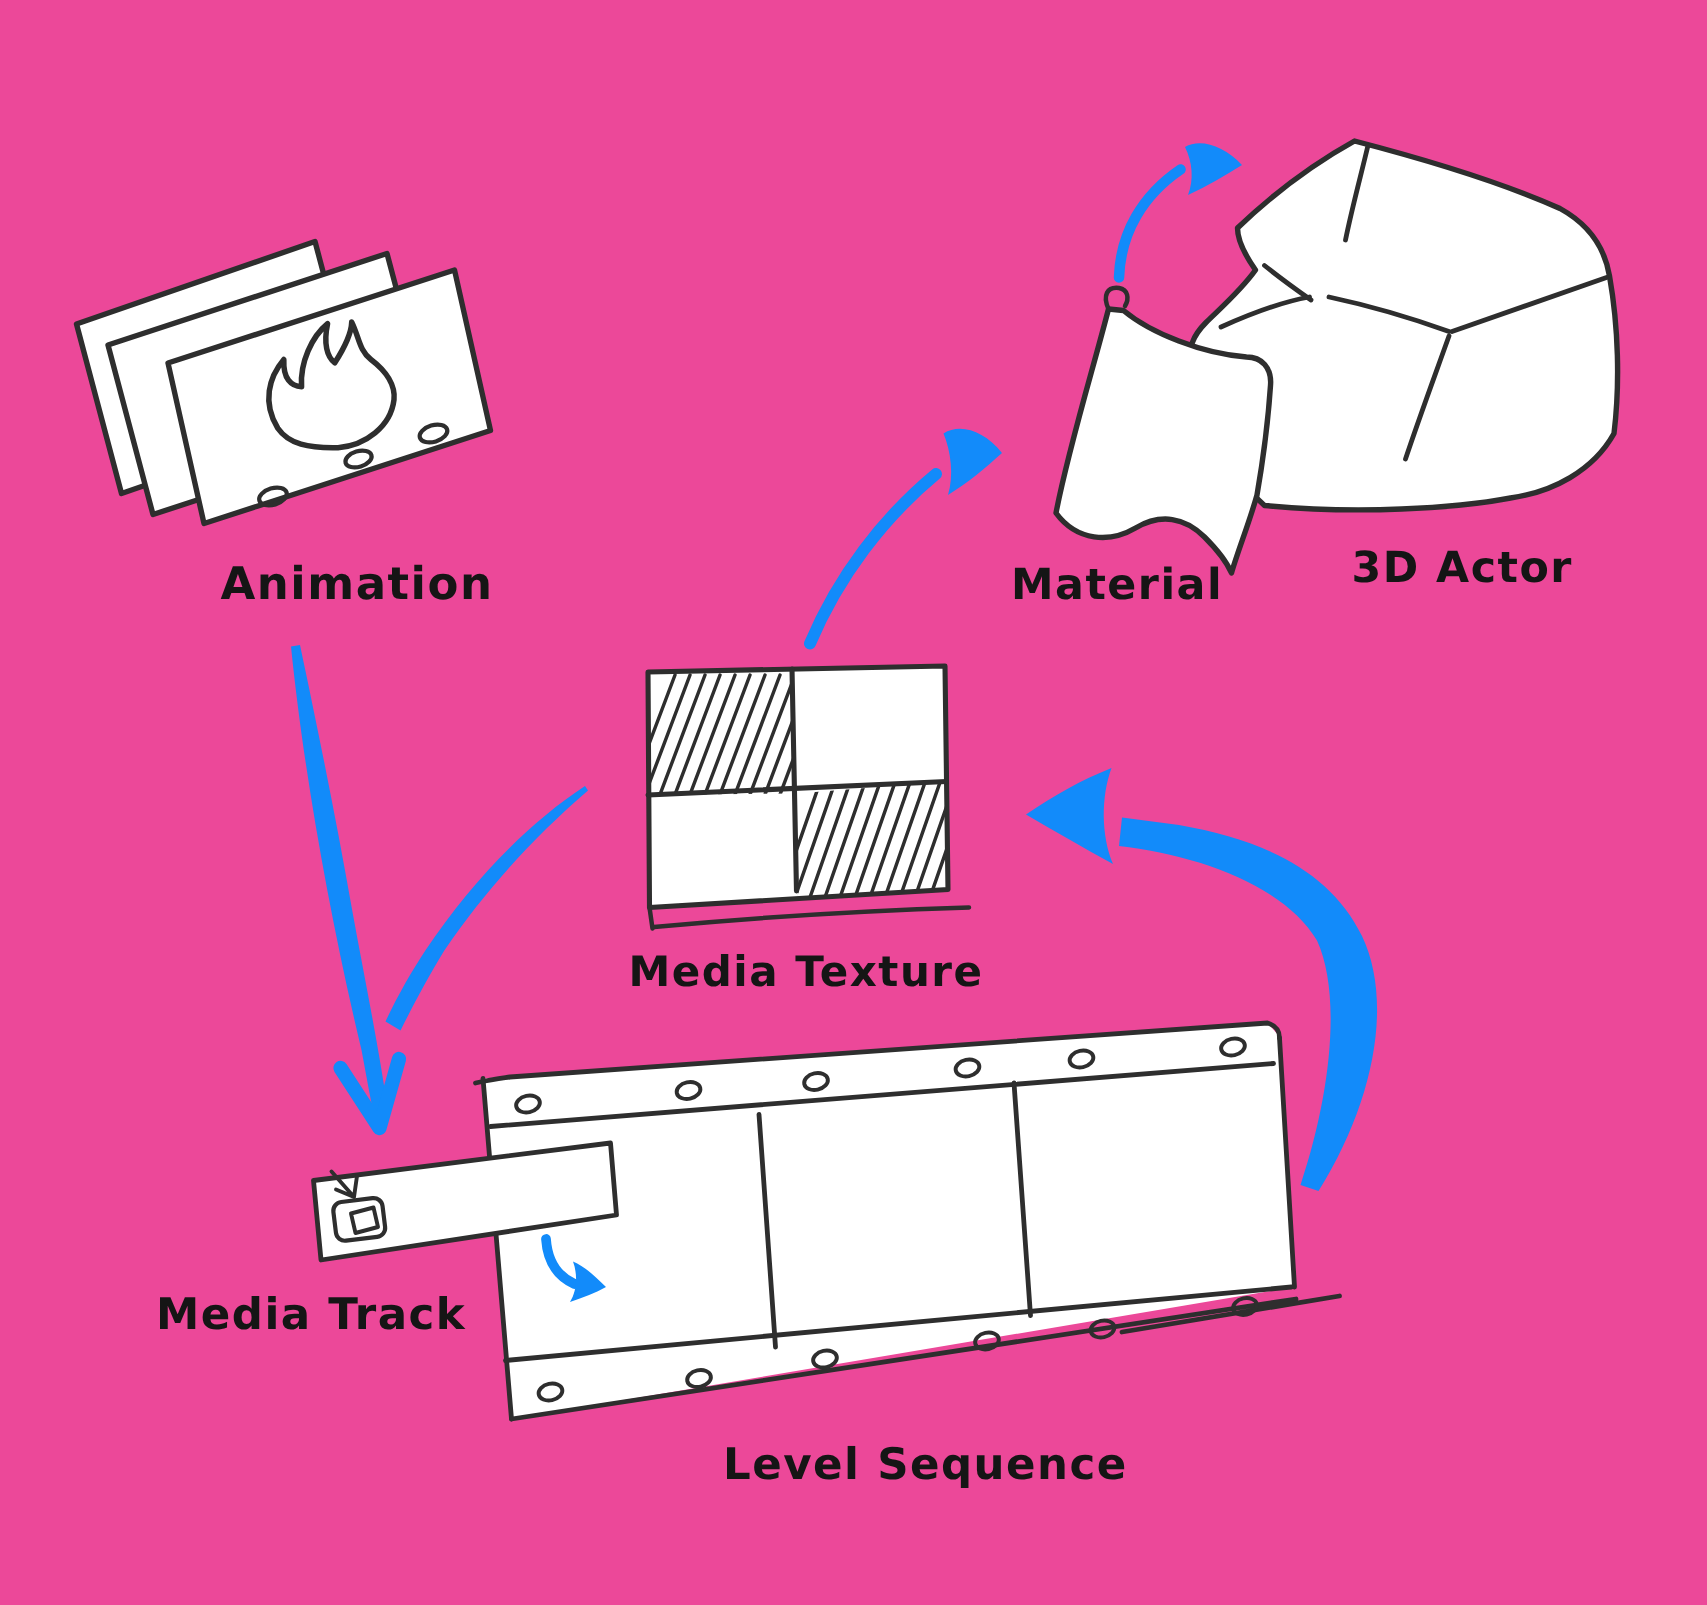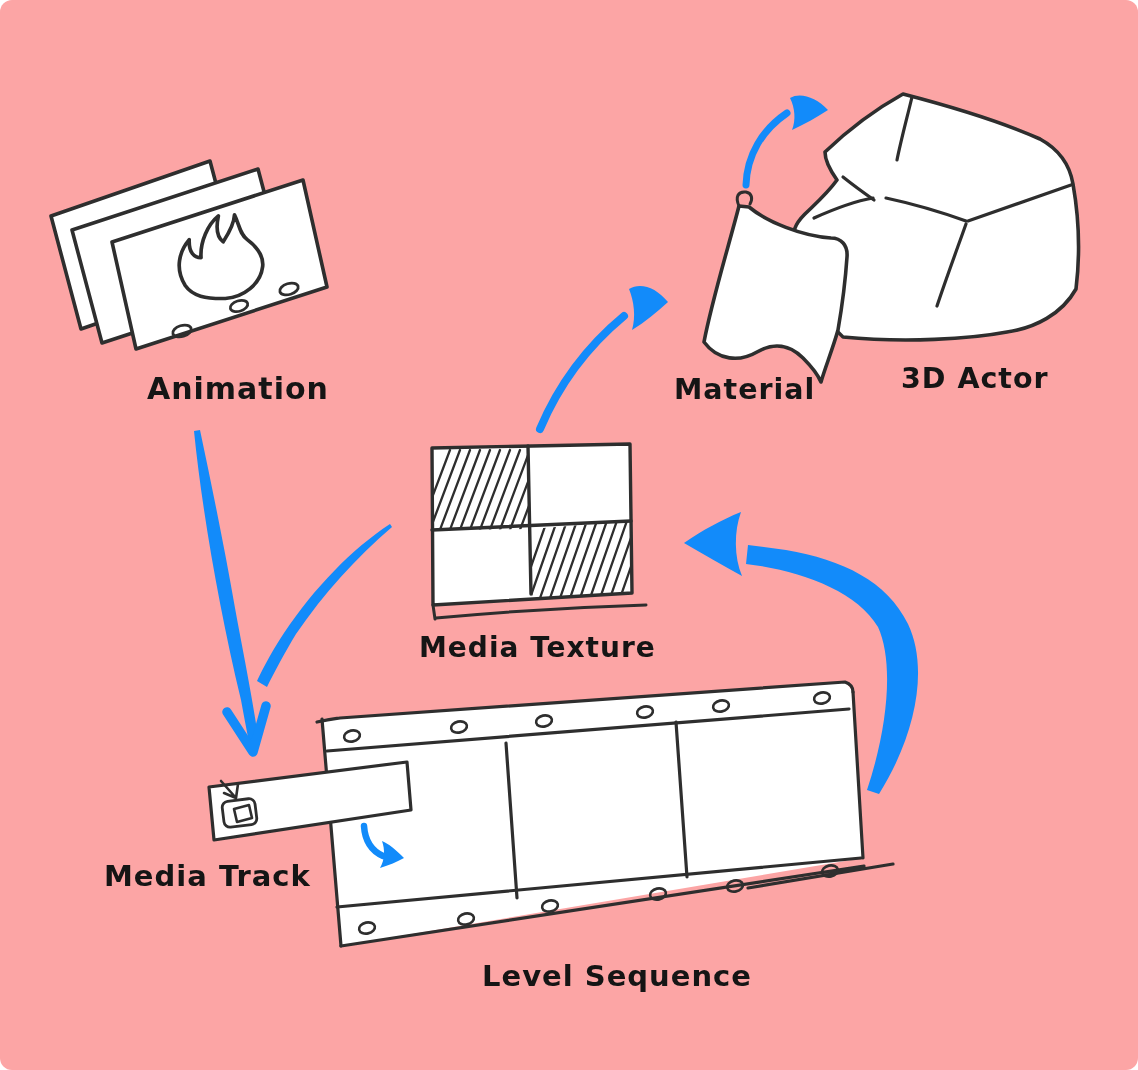--- a/index.html
+++ b/index.html
@@ -1,16 +1,16 @@
 <!DOCTYPE html>
 <html style="--arrow-blue: #128bfa; --ink: #2e2e2e;"><head>
 <meta charset="utf-8">
 <style>
   html,body{margin:0;padding:0;background:#ffffff;}
-  .stage{position:relative;width:1138px;height:1070px;background:#fca5a5;overflow:hidden;border-radius:12px;}
+  .stage{position:relative;width:1138px;height:1070px;background:#ec4899;overflow:hidden;}
   .ink{stroke:var(--ink,#2e2e2e);fill:none;stroke-linecap:round;stroke-linejoin:round;}
   .ink-fill{fill:#ffffff;stroke:var(--ink,#2e2e2e);stroke-linejoin:round;}
   .hatch{stroke:var(--ink,#2e2e2e);stroke-width:2.3;fill:none;stroke-linecap:round;}
   .accent-fill{fill:var(--arrow-blue,#128bfa);stroke:none;}
   .accent-stroke{stroke:var(--arrow-blue,#128bfa);fill:none;stroke-linecap:round;stroke-linejoin:round;}
   .label{font-family:"DejaVu Sans",sans-serif;font-weight:700;fill:#151515;letter-spacing:1px;}
 </style>
 </head>
 <body>
 

